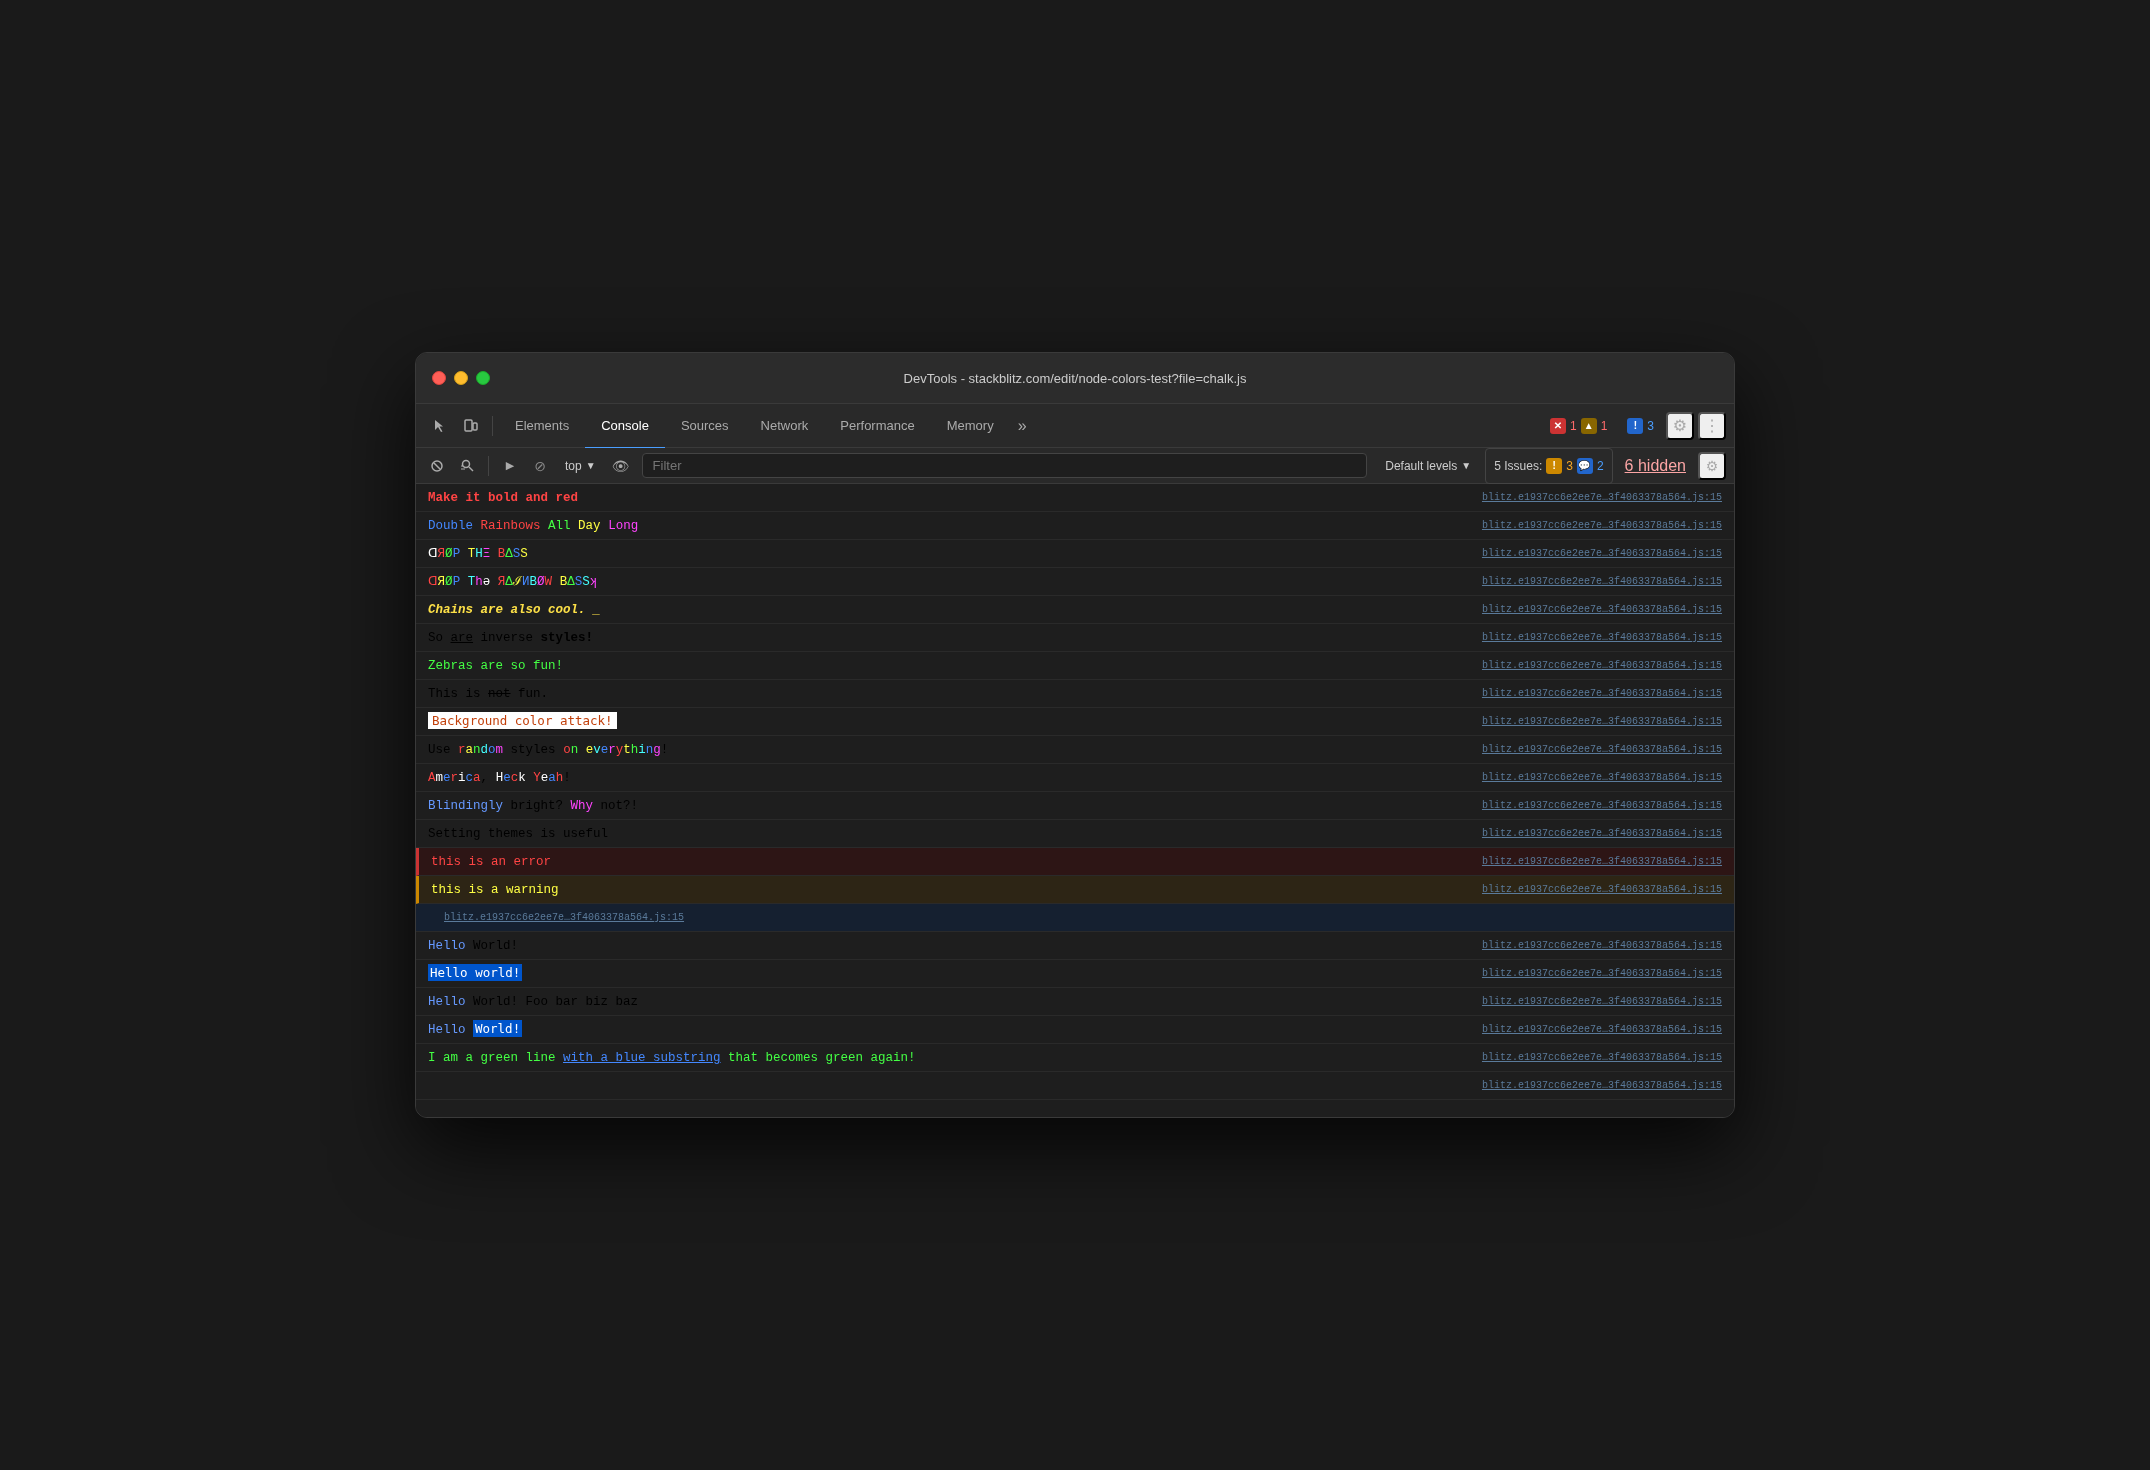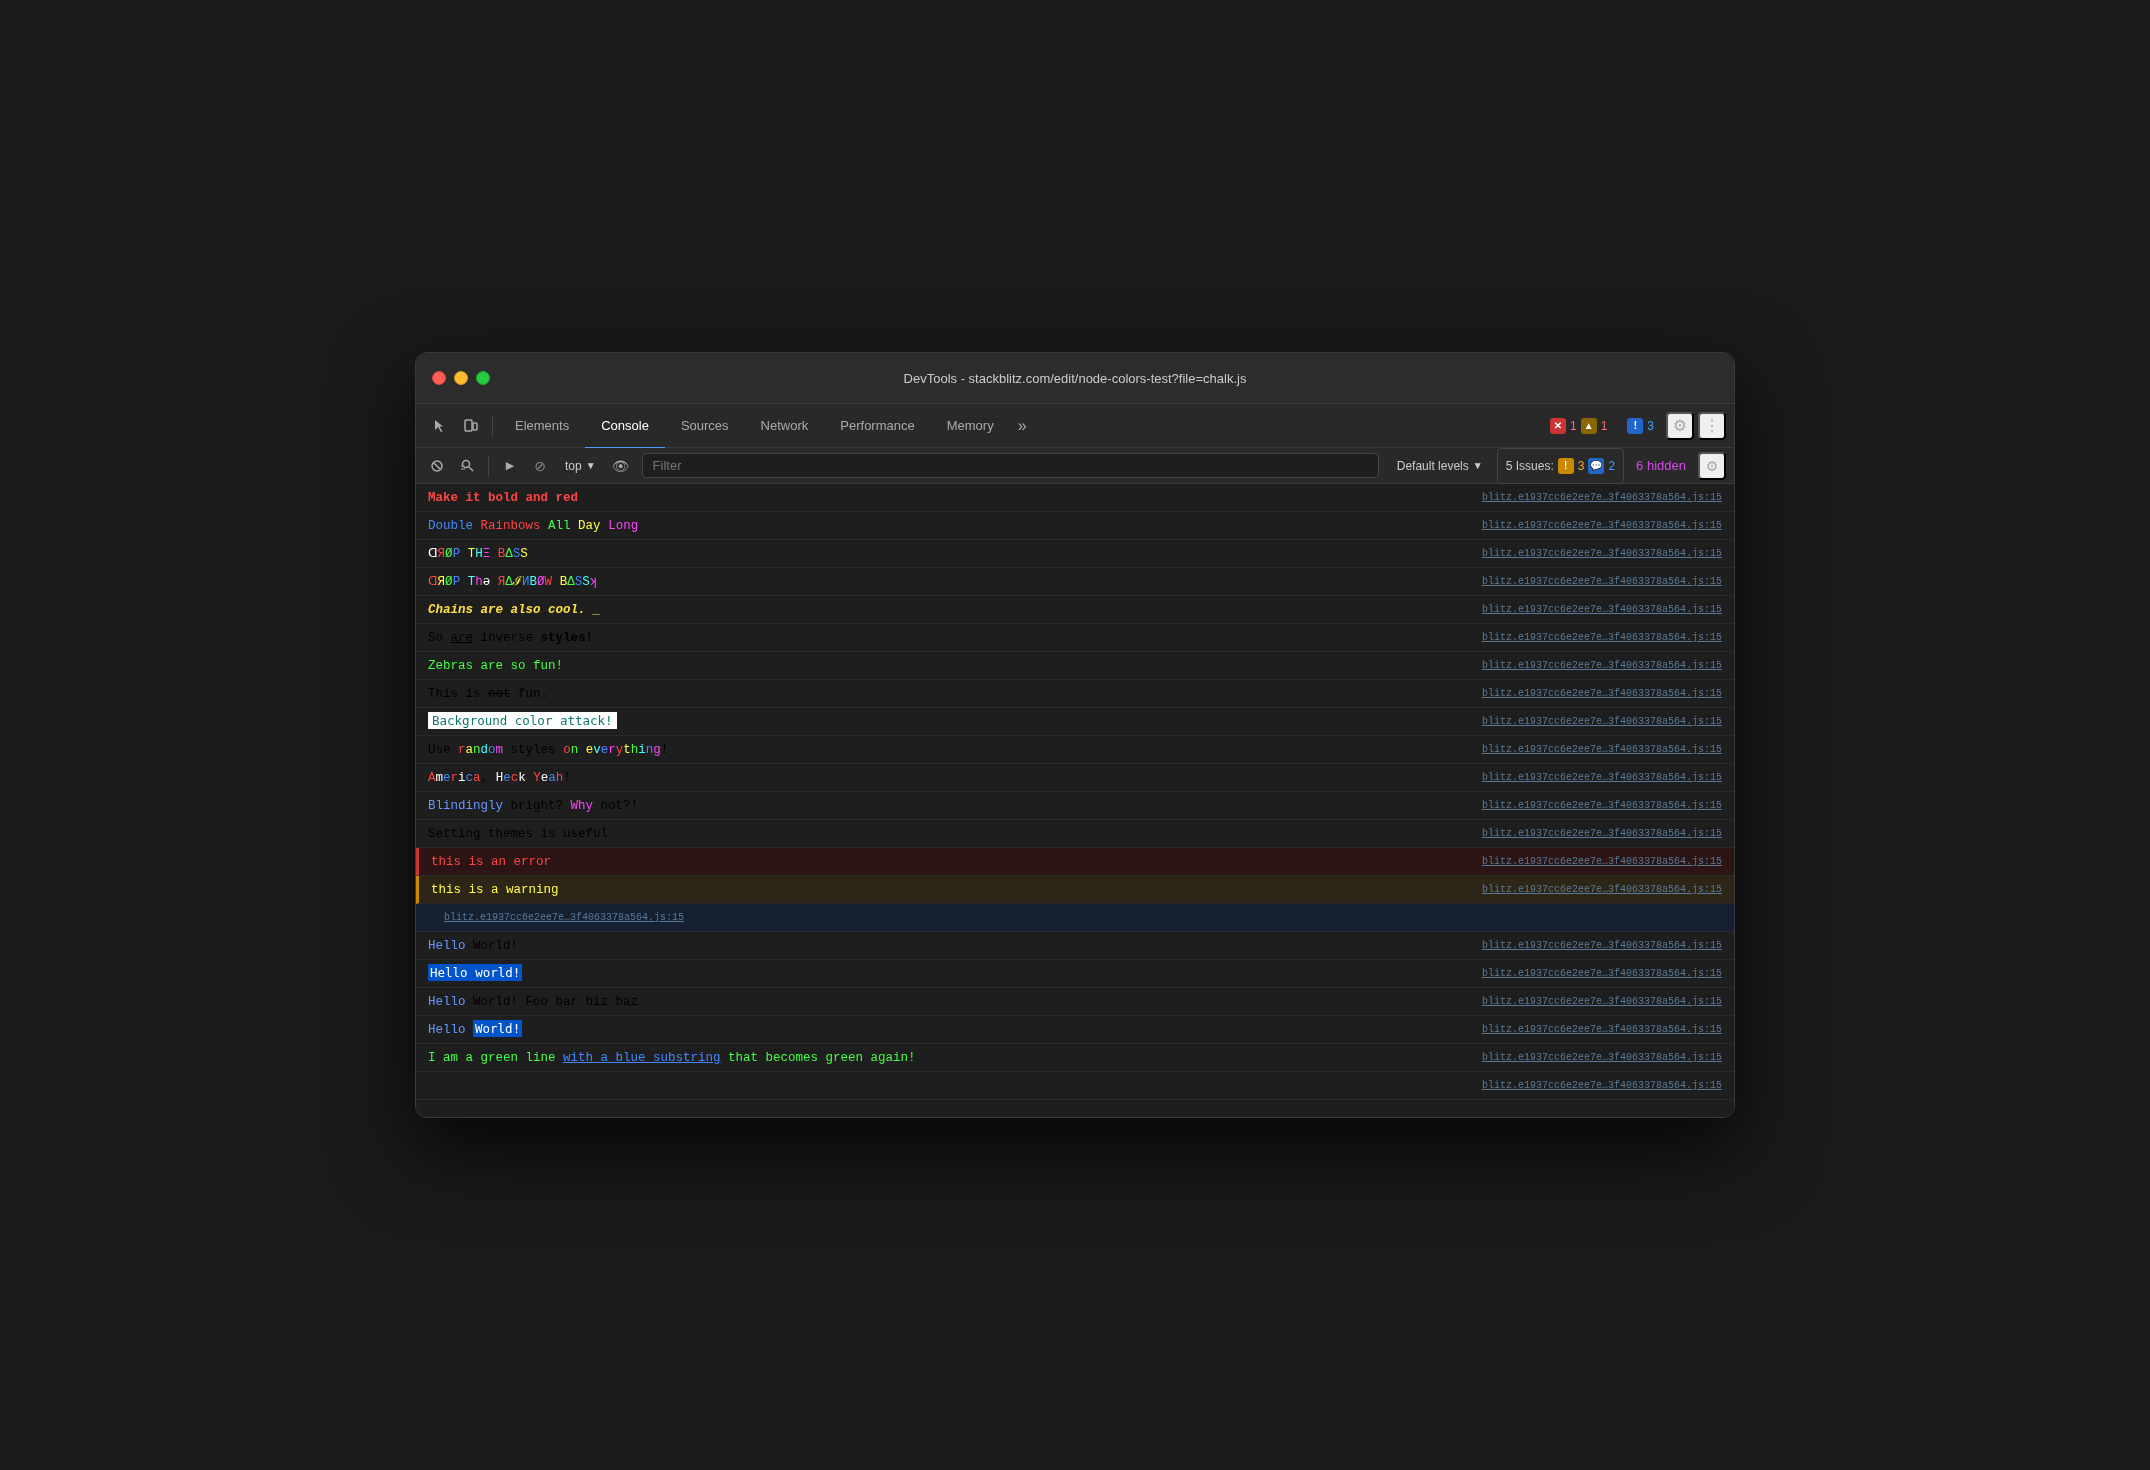--- a/index.html
+++ b/index.html
@@ -211,25 +211,26 @@
       padding: 9px 8px;
       border-radius: 4px;
       border: 1px solid #444;
       cursor: pointer;
       font-size: 12px;
       color: #ccc;
       background: none;
     }
     .hidden-btn {
       padding: 3px 8px;
-      font-size: 13px;
-      color: #d946ef;
-      cursor: pointer;
-      background: none;
-      border: none;
+      font-size: 16px;
+      color: #fca5a5;
+      cursor: pointer;
+      background: none;
+      border: none;
+      text-decoration: underline;
     }
     
     .console-content {
       background: #1e1e1e;
       overflow-y: auto;
       height: calc(100% - 44px - 44px - 36px);
       position: relative;
     }
     .console-rows {
       font-family: 'Menlo', 'Monaco', 'Courier New', monospace;
@@ -428,21 +429,21 @@
         </div>
         <div class="console-row">
           <div class="console-row-message"><span class="c-green">Zebras are so fun!</span></div>
           <div class="console-row-source">blitz.e1937cc6e2ee7e…3f4063378a564.js:15</div>
         </div>
         <div class="console-row">
           <div class="console-row-message"><span>This is <span class="c-strikethrough">not</span> fun.</span></div>
           <div class="console-row-source">blitz.e1937cc6e2ee7e…3f4063378a564.js:15</div>
         </div>
         <div class="console-row">
-          <div class="console-row-message"><span style="background:#fff;color:#0f766e;font-family:monospace;padding:1px 4px;">Background color attack!</span></div>
+          <div class="console-row-message"><span style="background:#fff;color:#c2410c;font-family:monospace;padding:1px 4px;">Background color attack!</span></div>
           <div class="console-row-source">blitz.e1937cc6e2ee7e…3f4063378a564.js:15</div>
         </div>
         <div class="console-row">
           <div class="console-row-message"><span>Use </span><span class="c-red">r</span><span class="c-yellow">a</span><span class="c-green">n</span><span class="c-cyan">d</span><span class="c-blue">o</span><span class="c-magenta">m</span><span> styles </span><span class="c-red">o</span><span class="c-green">n</span><span> </span><span class="c-yellow">e</span><span class="c-cyan">v</span><span class="c-blue">e</span><span class="c-magenta">r</span><span class="c-red">y</span><span class="c-yellow">t</span><span class="c-green">h</span><span class="c-cyan">i</span><span class="c-blue">n</span><span class="c-magenta">g</span><span>!</span></div>
           <div class="console-row-source">blitz.e1937cc6e2ee7e…3f4063378a564.js:15</div>
         </div>
         <div class="console-row">
           <div class="console-row-message"><span class="c-red">A</span><span class="c-white">m</span><span class="c-blue">e</span><span class="c-red">r</span><span class="c-white">i</span><span class="c-blue">c</span><span class="c-red">a</span><span>, </span><span class="c-white">H</span><span class="c-blue">e</span><span class="c-red">c</span><span class="c-white">k</span><span> </span><span class="c-red">Y</span><span class="c-white">e</span><span class="c-blue">a</span><span class="c-red">h</span><span>!</span></div>
           <div class="console-row-source">blitz.e1937cc6e2ee7e…3f4063378a564.js:15</div>
         </div>

